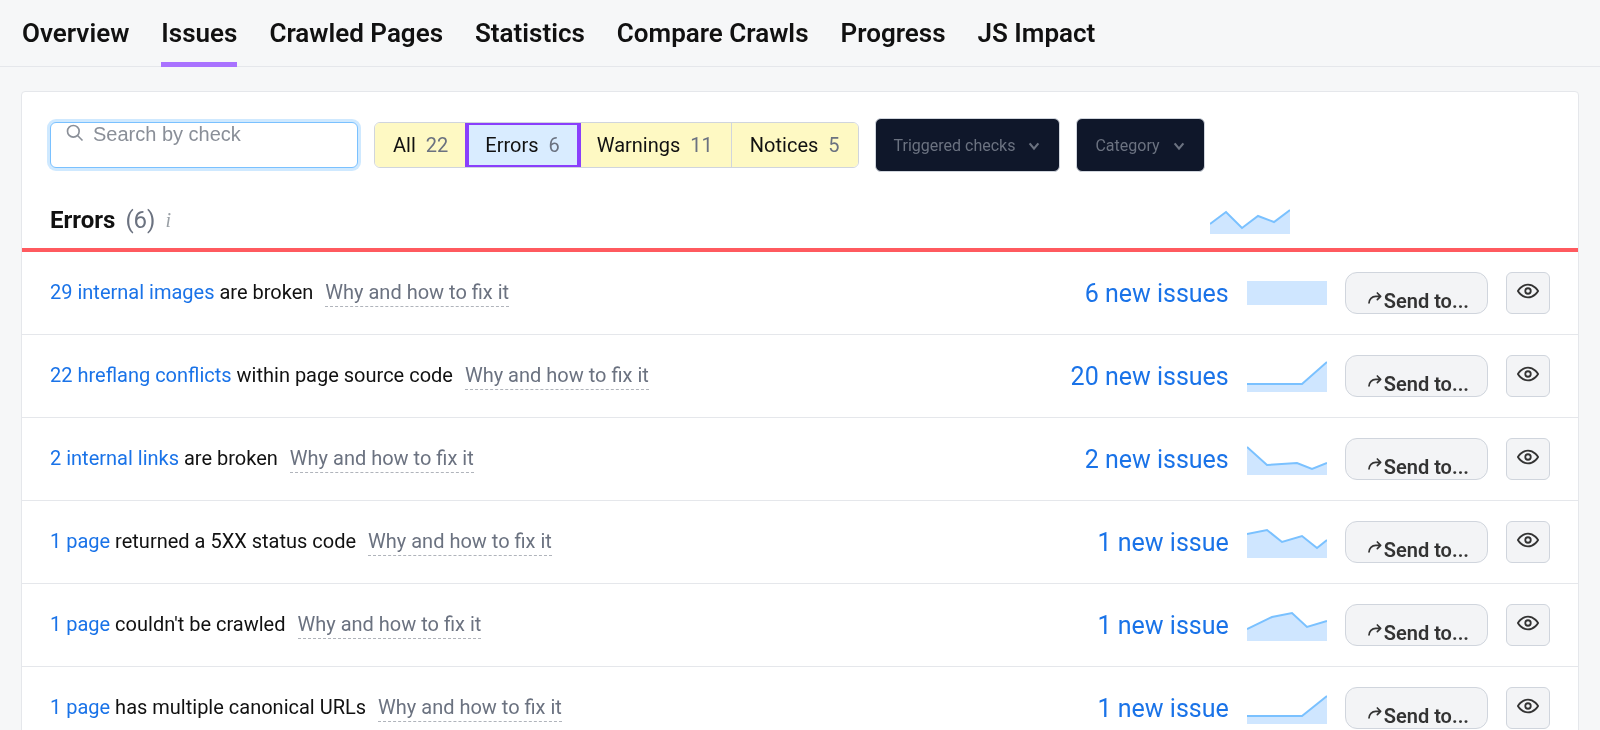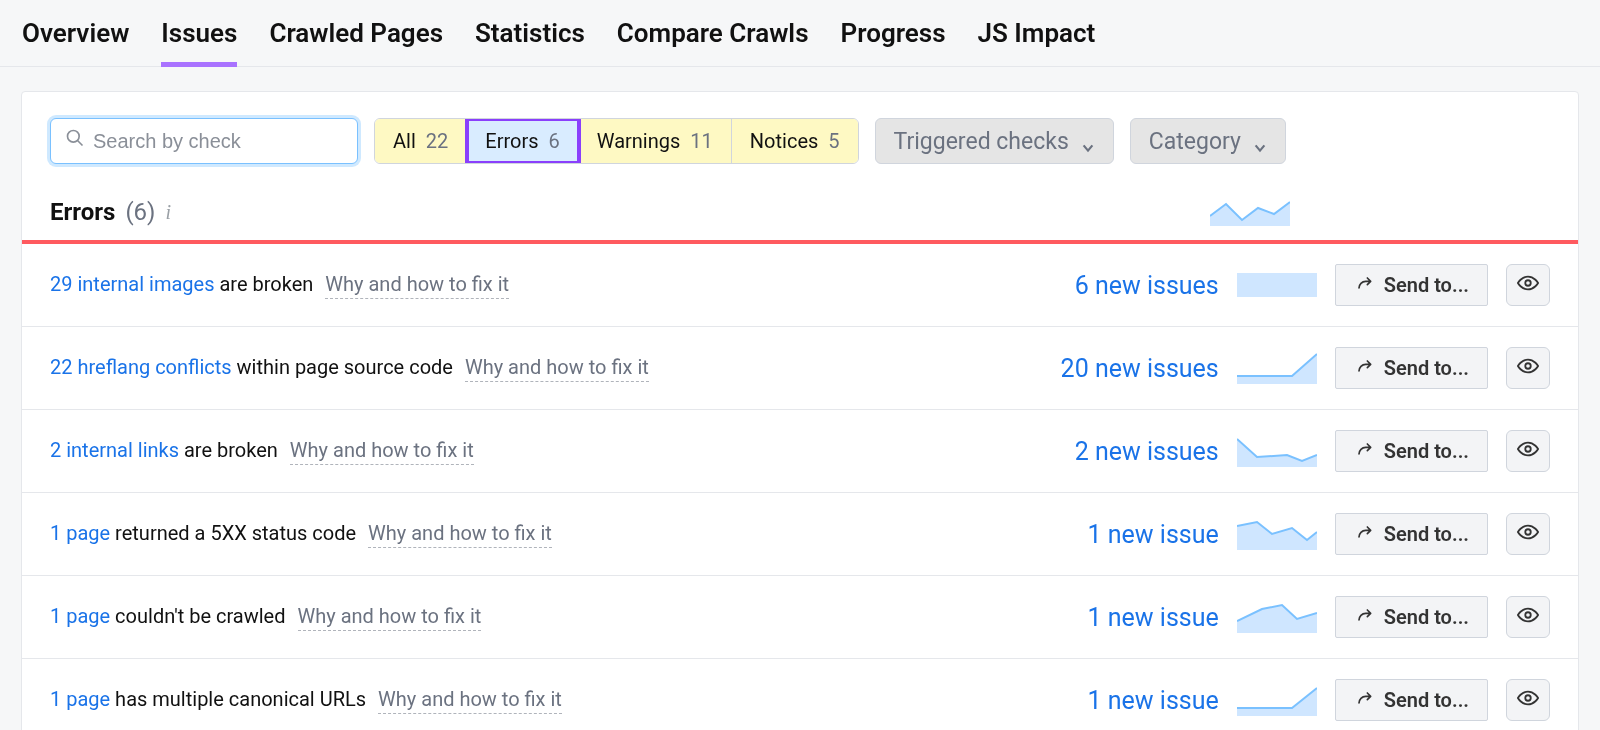--- a/index.html
+++ b/index.html
@@ -42,28 +42,28 @@
   }
   .toolbar {
     display: flex;
     align-items: center;
     gap: 16px;
     padding: 26px 28px 18px 28px;
     flex-wrap: wrap;
   }
   .search-box {
     display: flex;
-    align-items: flex-end;
+    align-items: flex-start;
     gap: 8px;
     width: 308px;
     height: 46px;
     border: 1px solid #7ac1ff;
     box-shadow: 0 0 0 3px #cfe9ff;
     border-radius: 6px;
-    padding: 10px 14px;
+    padding: 0 14px;
     background: #fff;
   }
   .search-box input {
     border: none;
     outline: none;
     font-size: 20px;
     width: 100%;
     color: #111;
   }
   .search-box input::placeholder { color: #8a8f98; }
@@ -91,28 +91,28 @@
     background: #d9ecff;
     outline: 4px solid #8a3ffc;
     outline-offset: -2px;
     position: relative;
     z-index: 1;
   }
   .dropdown {
     display: flex;
     align-items: center;
     gap: 12px;
-    height: 46px;
+    height: 54px;
     padding: 0 18px;
     border: 1px solid #d0d5dd;
     border-radius: 6px;
-    background: #e5e5e5;
+    background: #0f172a;
     color: #6b7280;
     cursor: pointer;
-    font-size: 23px;
+    font-size: 16px;
   }
   .chev { width: 14px; height: 14px; }
   .chev svg { stroke: #6b7280; fill: none; stroke-width: 2.5; }
   
   .section-head {
     display: flex;
     align-items: center;
     justify-content: space-between;
     padding: 16px 28px 14px 28px;
     border-bottom: 4px solid #ff5a5f;
@@ -138,26 +138,25 @@
     color: #6b7280;
     border-bottom: 1px dashed #b0b4bb;
     padding-bottom: 2px;
     cursor: pointer;
   }
   .new-issues { color: #1a73e8; font-size: 25px; white-space: nowrap; cursor: pointer; min-width: 150px; text-align: right; }
   .spark { width: 80px; height: 32px; flex: 0 0 80px; }
   .spark svg { width: 100%; height: 100%; }
   .btn-send {
     display: flex;
-    align-items: center;
-    gap: 10px;
+    align-items: flex-end;
     height: 42px;
     padding: 0 18px;
     border: 1px solid #d0d5dd;
-    border-radius: 2px;
+    border-radius: 12px;
     background: #f3f4f6;
     cursor: pointer;
     font-size: 20px;
     font-weight: 600;
     color: #333;
   }
   .btn-eye {
     width: 44px; height: 42px;
     display: flex; align-items: center; justify-content: center;
     border: 1px solid #d0d5dd;

